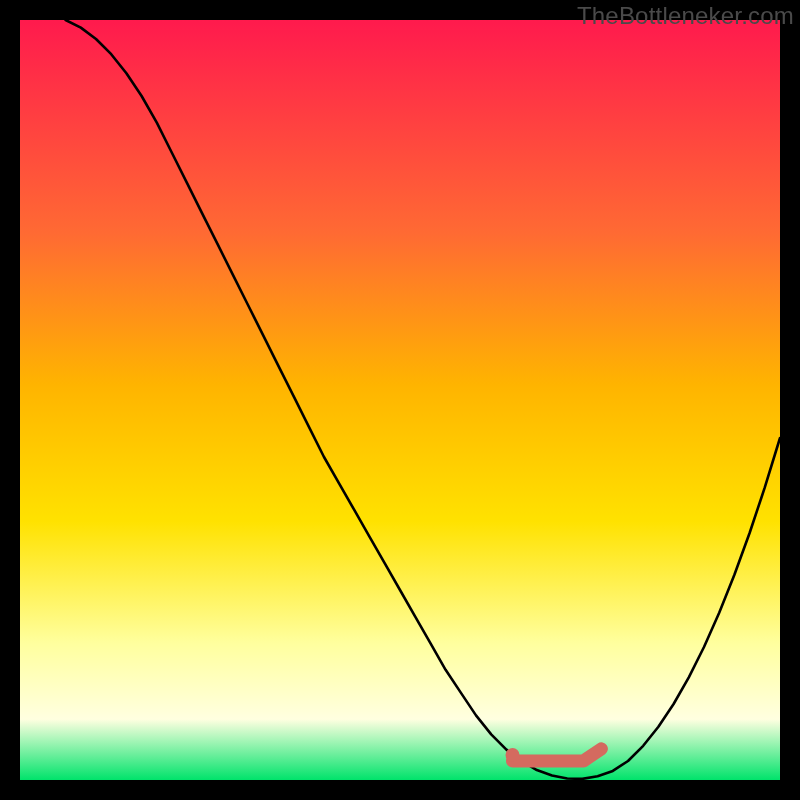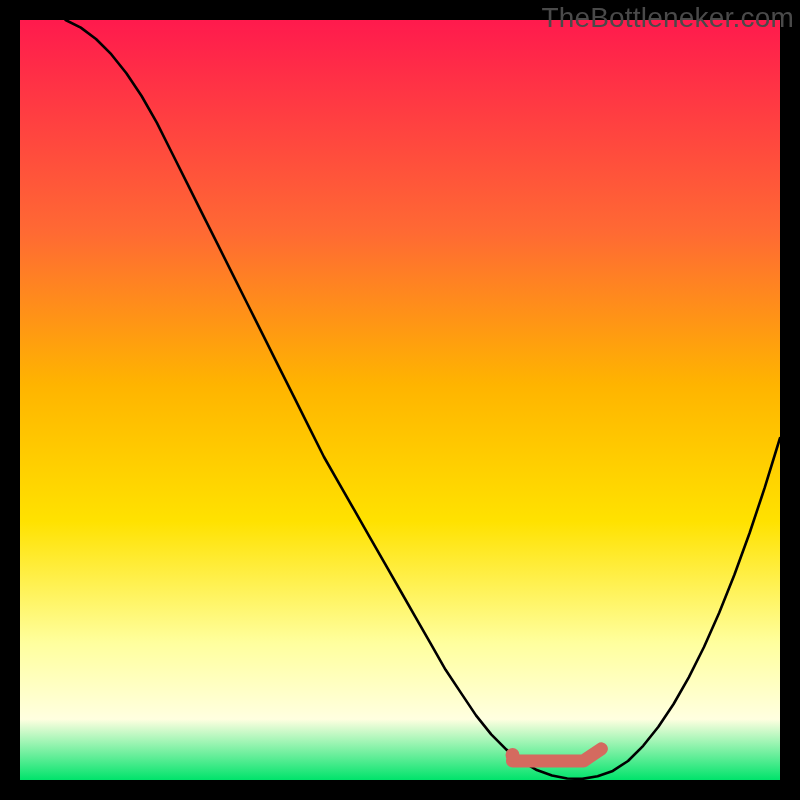--- a/index.html
+++ b/index.html
@@ -24,21 +24,21 @@
     left: 0;
     top: 0;
     width: 760px;
     height: 760px;
   }
   .watermark {
     position: absolute;
     top: 2px;
     right: 6px;
     color: #4a4a4a;
-    font-size: 28px;
+    font-size: 24px;
     font-weight: 500;
     letter-spacing: 0.2px;
   }
 </style>
 </head>
 <body>
 
 <div class="frame">
   <svg class="plot" viewBox="0 0 760 760">
     <defs>

